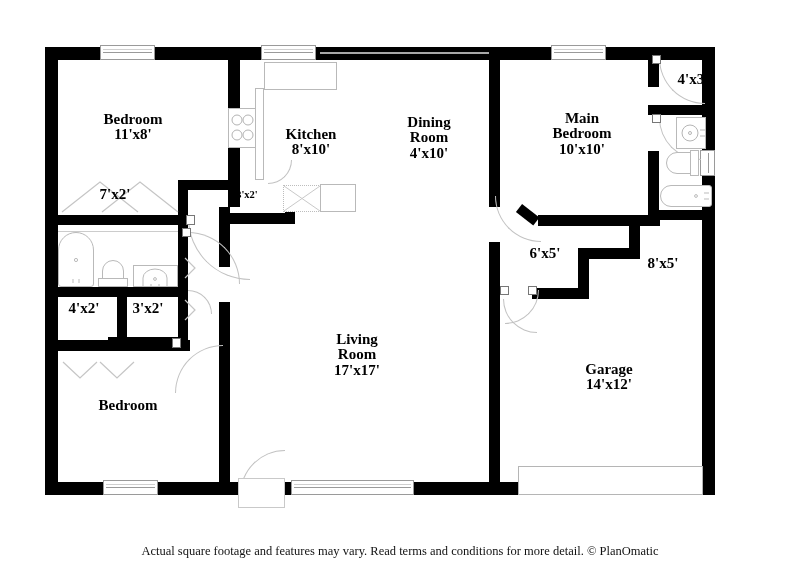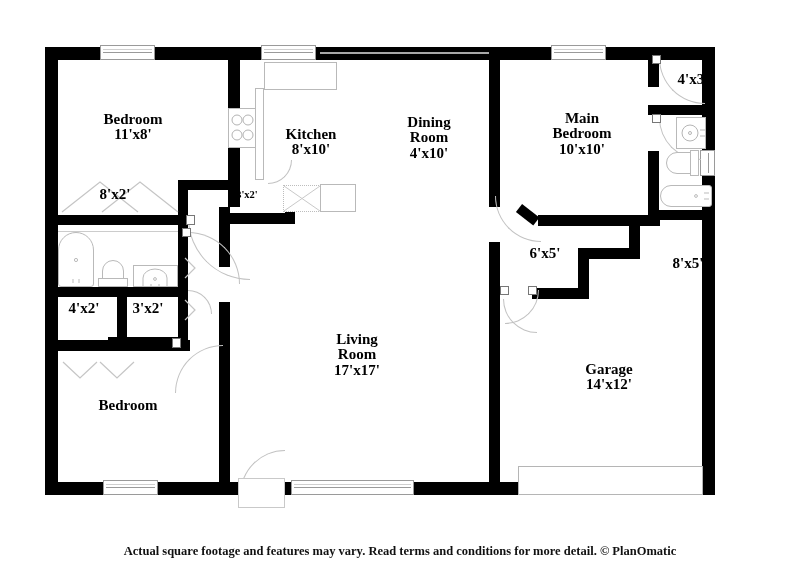--- a/index.html
+++ b/index.html
@@ -241,23 +241,23 @@
 
   <div class="label rm" style="left:549px;top:346px;width:120px;">
     <span>Garage</span>
     <span class="dim">14'x12'</span>
   </div>
 
   <div class="label rm" style="left:68px;top:382px;width:120px;">
     <span>Bedroom</span>
   </div>
 
-  <div class="label sm" style="left:75px;top:187px;width:80px;"><span>8'x2'</span></div>
+  <div class="label sm" style="left:75px;top:187px;width:80px;"><span>7'x2'</span></div>
   <div class="label xs" style="left:227px;top:190px;width:40px;"><span>3'x2'</span></div>
   <div class="label sm" style="left:54px;top:301px;width:60px;"><span>4'x2'</span></div>
   <div class="label sm" style="left:118px;top:301px;width:60px;"><span>3'x2'</span></div>
   <div class="label sm" style="left:663px;top:72px;width:60px;"><span>4'x3'</span></div>
   <div class="label sm" style="left:515px;top:246px;width:60px;"><span>6'x5'</span></div>
-  <div class="label sm" style="left:658px;top:256px;width:60px;"><span>8'x5'</span></div>
-
-  <div class="discl" style="top:542px;font-weight:bold;">Actual square footage and features may vary. Read terms and conditions for more detail. © PlanOmatic</div>
+  <div class="label sm" style="left:633px;top:256px;width:60px;"><span>8'x5'</span></div>
+
+  <div class="discl" style="top:542px;">Actual square footage and features may vary. Read terms and conditions for more detail. © PlanOmatic</div>
 
 </div>
 
 </body></html>

